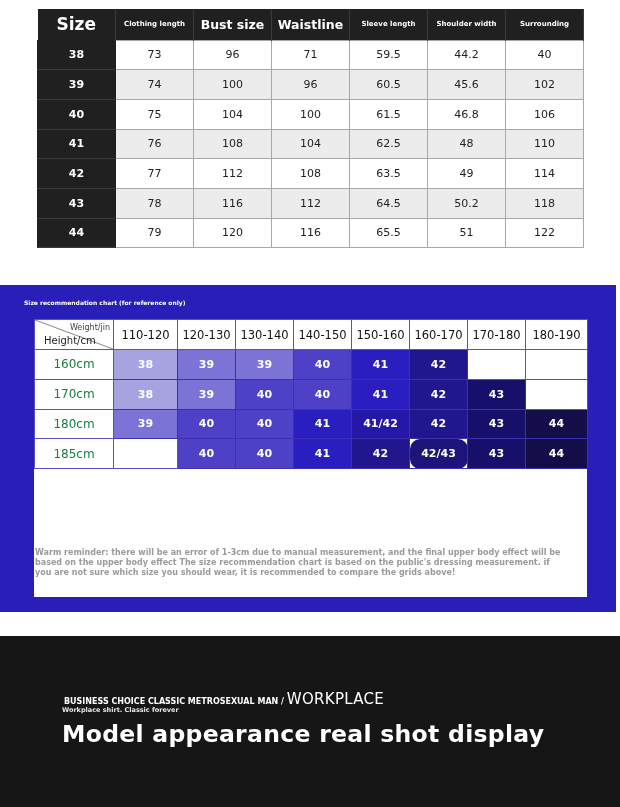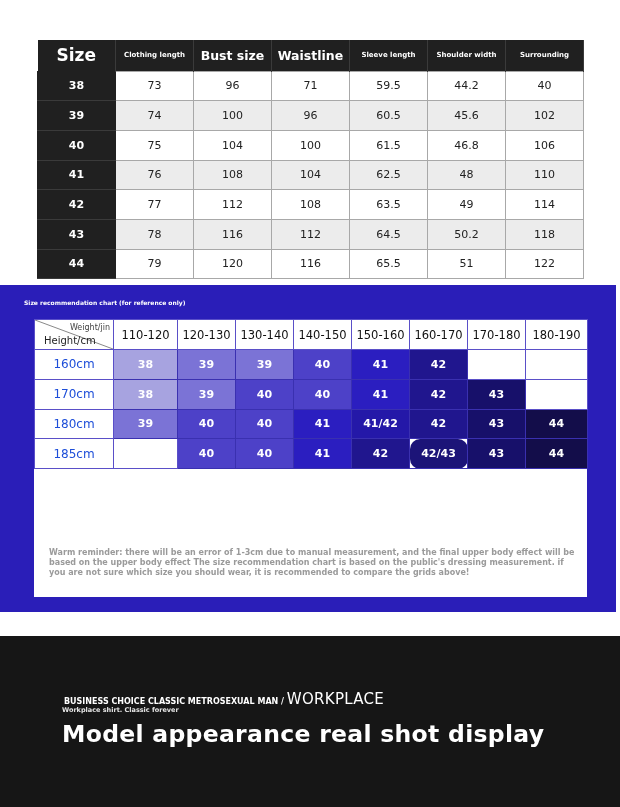--- a/index.html
+++ b/index.html
@@ -2,21 +2,21 @@
 <html><head>
 <meta charset="utf-8">
 <style>
   * { box-sizing: border-box; margin: 0; padding: 0; }
   html, body { width: 620px; height: 807px; background: #ffffff; overflow: hidden; }
   body { font-family: "DejaVu Sans", sans-serif; position: relative; }
 
   
   .size-table {
     position: absolute; left: 37px; top: 9px; width: 546px;
-    border-collapse: collapse; table-layout: fixed; margin-top: 31px;
+    border-collapse: collapse; table-layout: fixed;
   }
   .size-table th {
     background: #202020; color: #ffffff; height: 31px;
     font-weight: bold; font-size: 7px; text-align: center;
     border-right: 1px solid #3a3a3a;
   }
   .size-table th.big { font-size: 12.5px; }
   .size-table th.size { font-size: 17px; }
   .size-table td {
     height: 29.7px; text-align: center; font-size: 11px; color: #222;
@@ -54,26 +54,26 @@
   .corner-weight { position: absolute; right: 3px; top: 3px; font-size: 8px; color: #444; }
   .corner-height { position: absolute; left: 9px; bottom: 3px; font-size: 10px; color: #222; }
   .corner-line {
     position: absolute; left: 0; top: 0; width: 100%; height: 100%;
   }
   .reco-table td {
     height: 29.8px; text-align: center; font-size: 11px; font-weight: bold; color: #ffffff;
     border: 1px solid #3a30b0;
   }
   .reco-table td.h-label {
-    background: #ffffff; color: #1d4ed8; font-weight: normal; font-size: 12px;
+    background: #ffffff; color: #15803d; font-weight: normal; font-size: 12px;
     border: 1px solid #5a4fc8;
   }
   .reco-table td.empty { background: #ffffff; border: 1px solid #5a4fc8; }
   .reco-note {
-    position: absolute; left: 15px; top: 229px; width: 530px;
+    position: absolute; left: 1px; top: 229px; width: 530px;
     font-size: 8px; line-height: 10px; color: #9a9a9a; font-weight: bold;
   }
 
   
   .banner {
     position: absolute; left: 0; top: 636px; width: 620px; height: 171px;
     background: #161616;
   }
   .banner-tag {
     position: absolute; left: 64px; top: 54px; color: #ffffff;

